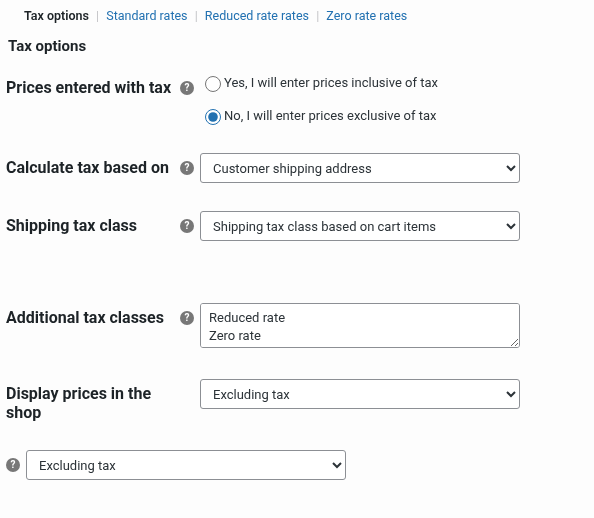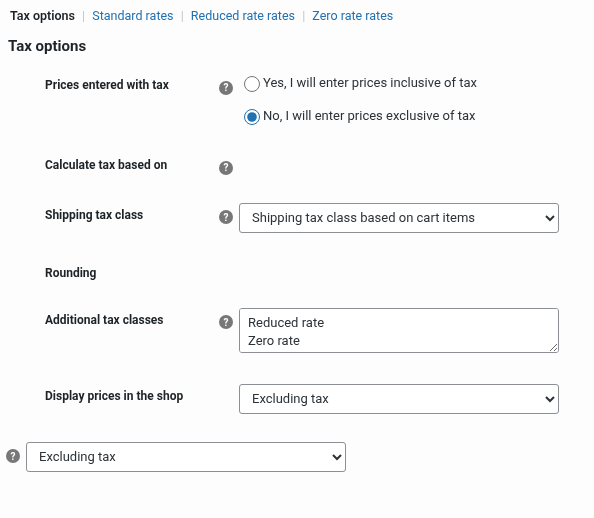--- a/index.html
+++ b/index.html
@@ -5,21 +5,21 @@
   * { box-sizing: border-box; }
   body {
     margin: 0;
     font-family: -apple-system, BlinkMacSystemFont, "Segoe UI", Roboto, "Helvetica Neue", Arial, sans-serif;
     font-size: 13px;
     color: #1d2327;
     background: #fdfdfd;
     width: 594px;
   }
   .tabs {
-    padding: 8px 6px 4px 6px;
+    padding: 8px 6px 4px 20px;
     font-size: 12.5px;
   }
   .tab {
     color: #2271b1;
     text-decoration: none;
     padding: 0 4px;
   }
   .tab.active {
     color: #1d2327;
     font-weight: 600;
@@ -35,24 +35,23 @@
   .form-row {
     display: flex;
     align-items: flex-start;
     margin: 0 0 28px 0;
     padding: 0 6px;
   }
   .row-label {
     width: 174px;
     flex: 0 0 174px;
     font-weight: 700;
-    font-size: 12px;
+    font-size: 16px;
     padding-top: 5px;
     padding-right: 8px;
-    margin-left: 39px;
   }
   .help-col {
     width: 20px;
     flex: 0 0 20px;
     padding-top: 6px;
     color: #999;
   }
   .help-icon {
     display: inline-flex;
     align-items: center;
@@ -129,34 +128,38 @@
     <label class="radio-line">
       <input type="radio" name="prices_tax" checked="" style="">
       <span>No, I will enter prices exclusive of tax</span>
     </label>
   </div>
 </div>
 
 <div class="form-row">
   <div class="row-label">Calculate tax based on</div>
   <div class="help-col"><span class="help-icon">?</span></div>
+  <div class="field-col">
+    <select>
+      <option>Customer shipping address</option>
+    </select>
+  </div>
 </div>
 
 <div class="form-row">
   <div class="row-label">Shipping tax class</div>
   <div class="help-col"><span class="help-icon">?</span></div>
   <div class="field-col">
     <select>
       <option>Shipping tax class based on cart items</option>
     </select>
   </div>
 </div>
 
 <div class="form-row">
-  <div class="row-label">Rounding</div>
   <div class="help-col"></div>
 </div>
 
 <div class="form-row">
   <div class="row-label">Additional tax classes</div>
   <div class="help-col"><span class="help-icon">?</span></div>
   <div class="field-col">
     <textarea style="">Reduced rate
 Zero rate</textarea>
   </div>

